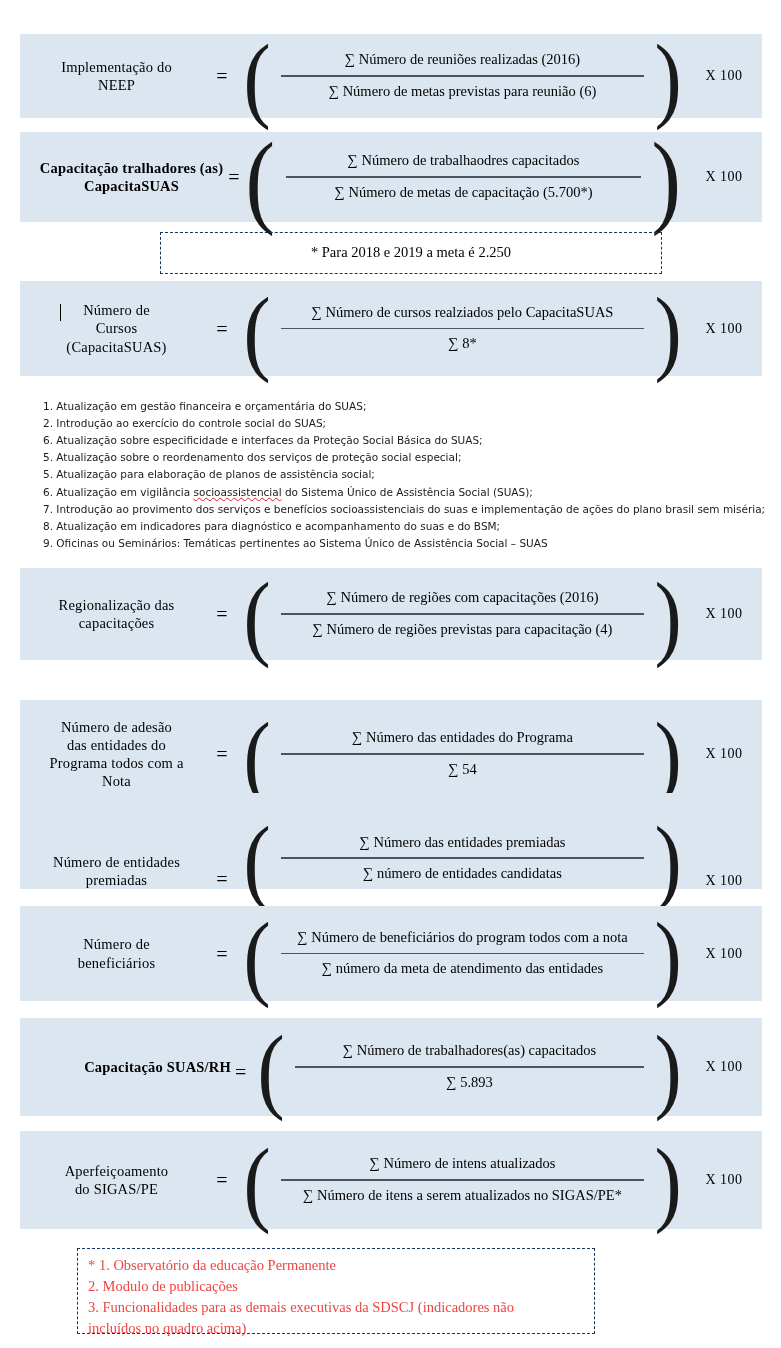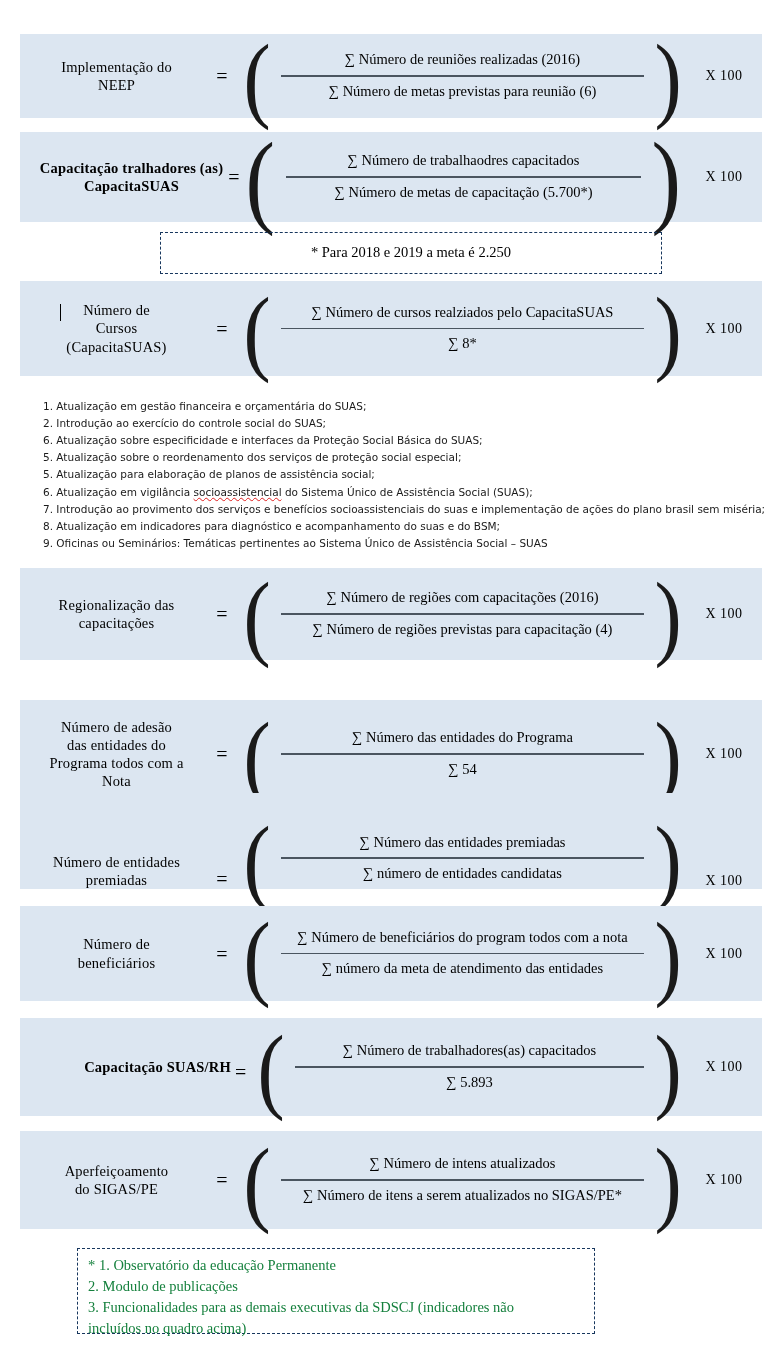--- a/index.html
+++ b/index.html
@@ -116,21 +116,21 @@
     border: 1.3px dashed #17365d;
     background: transparent;
   }
   .dashed-note .note-line {
     font-size: 14.5px;
     line-height: 1.45;
     white-space: nowrap;
   }
   .note-center { text-align: center; }
 
-  .green-note .note-line { color: #15803d; }
+  .green-note .note-line { color: #ef4444; }
 
   
   .list-block {
     position: absolute;
     left: 27px;
     top: 398px;
     width: 754px;
     font-family: "DejaVu Sans", "Liberation Sans", sans-serif;
   }
   .list-block .li {

